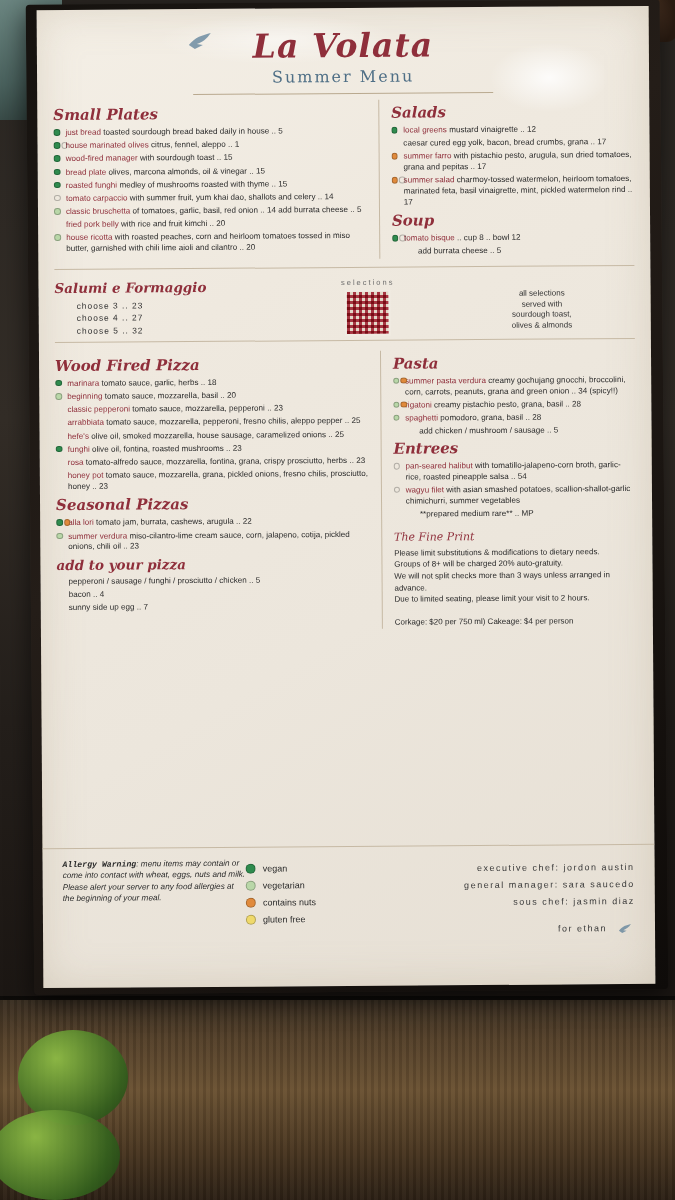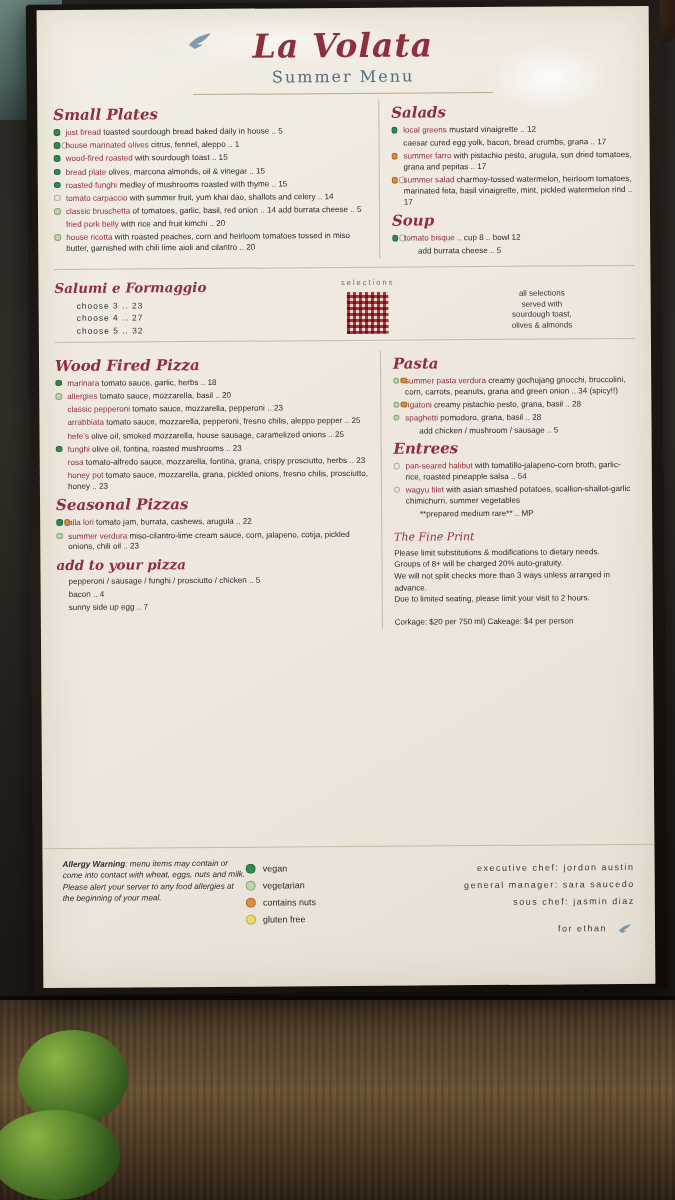--- a/index.html
+++ b/index.html
@@ -155,21 +155,21 @@
 
   
   .footer{
     position:absolute; left:0; right:0; bottom:0; height:140px;
     border-top:1px solid #c6b9a4;
     display:flex; padding:10px 20px;
   }
   .allergy{
     width:32%; font-size:8.2px; line-height:1.4; color:#2b2b2b; font-style:italic;
   }
-  .allergy b{ font-style:italic; }
+  .allergy b{ font-style:italic;font-family:Liberation Mono, monospace; }
   .legend{ width:30%; padding-top:6px; }
   .legend-row{ display:flex; align-items:center; gap:7px; margin-bottom:7px; font-size:9px; color:#2b2b2b; }
   .legend-dot{ width:10px; height:10px; border-radius:50%; border:1px solid rgba(0,0,0,.25); }
   .staff{ width:38%; text-align:right; font-size:9px; color:#3a3a3a; letter-spacing:1.5px; line-height:1.9; padding-top:4px;}
   .forethan{ font-size:9px; color:#3a3a3a; letter-spacing:1.5px; margin-top:10px; }
   .bird2{ display:inline-block; width:18px; height:12px; color:#5b7f98; vertical-align:middle; margin-left:6px;}
 </style>
 </head>
 <body>
 
@@ -204,21 +204,21 @@
         <div id="small-plates-list">
             <div class="item"><span class="dots">
                 <span class="dot vegan"></span>
               </span><span class="nm">just bread</span> <span>toasted sourdough bread baked daily in house .. 5</span></div>
             <div class="item"><span class="dots">
                 <span class="dot vegan"></span>
                 <span class="dot gluten_free"></span>
               </span><span class="nm">house marinated olives</span> <span>citrus, fennel, aleppo .. 1</span></div>
             <div class="item"><span class="dots">
                 <span class="dot vegan"></span>
-              </span><span class="nm">wood-fired roasted</span> <span>with sourdough toast .. 15</span></div>
+              </span><span class="nm">wood-fired manager</span> <span>with sourdough toast .. 15</span></div>
             <div class="item"><span class="dots">
                 <span class="dot vegan"></span>
               </span><span class="nm">bread plate</span> <span>olives, marcona almonds, oil &amp; vinegar .. 15</span></div>
             <div class="item"><span class="dots">
                 <span class="dot vegan"></span>
               </span><span class="nm">roasted funghi</span> <span>medley of mushrooms roasted with thyme .. 15</span></div>
             <div class="item"><span class="dots">
                 <span class="dot gluten_free"></span>
               </span><span class="nm">tomato carpaccio</span> <span>with summer fruit, yum khai dao, shallots and celery .. 14</span></div>
             <div class="item"><span class="dots">
@@ -278,21 +278,21 @@
 
     <div class="cols">
       <div class="col-left">
         <div class="sect-title">Wood Fired Pizza</div>
         <div id="pizza-list">
             <div class="item"><span class="dots">
                 <span class="dot vegan"></span>
               </span><span class="nm">marinara</span> <span>tomato sauce, garlic, herbs .. 18</span></div>
             <div class="item"><span class="dots">
                 <span class="dot vegetarian"></span>
-              </span><span class="nm">allergies</span> <span>tomato sauce, mozzarella, basil .. 20</span></div>
+              </span><span class="nm">beginning</span> <span>tomato sauce, mozzarella, basil .. 20</span></div>
             <div class="item"><span class="dots"></span><span class="nm">classic pepperoni</span> <span>tomato sauce, mozzarella, pepperoni .. 23</span></div>
             <div class="item"><span class="dots"></span><span class="nm">arrabbiata</span> <span>tomato sauce, mozzarella, pepperoni, fresno chilis, aleppo pepper .. 25</span></div>
             <div class="item"><span class="dots"></span><span class="nm">hefe's</span> <span>olive oil, smoked mozzarella, house sausage, caramelized onions .. 25</span></div>
             <div class="item"><span class="dots">
                 <span class="dot vegan"></span>
               </span><span class="nm">funghi</span> <span>olive oil, fontina, roasted mushrooms .. 23</span></div>
             <div class="item"><span class="dots"></span><span class="nm">rosa</span> <span>tomato-alfredo sauce, mozzarella, fontina, grana, crispy prosciutto, herbs .. 23</span></div>
             <div class="item"><span class="dots"></span><span class="nm">honey pot</span> <span>tomato sauce, mozzarella, grana, pickled onions, fresno chilis, prosciutto, honey .. 23</span></div>
           </div>
         <div class="sect-title">Seasonal Pizzas</div>

